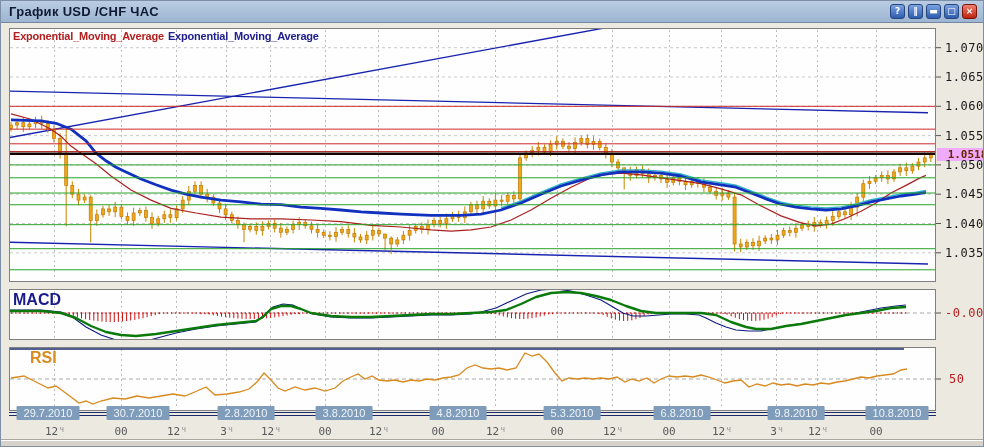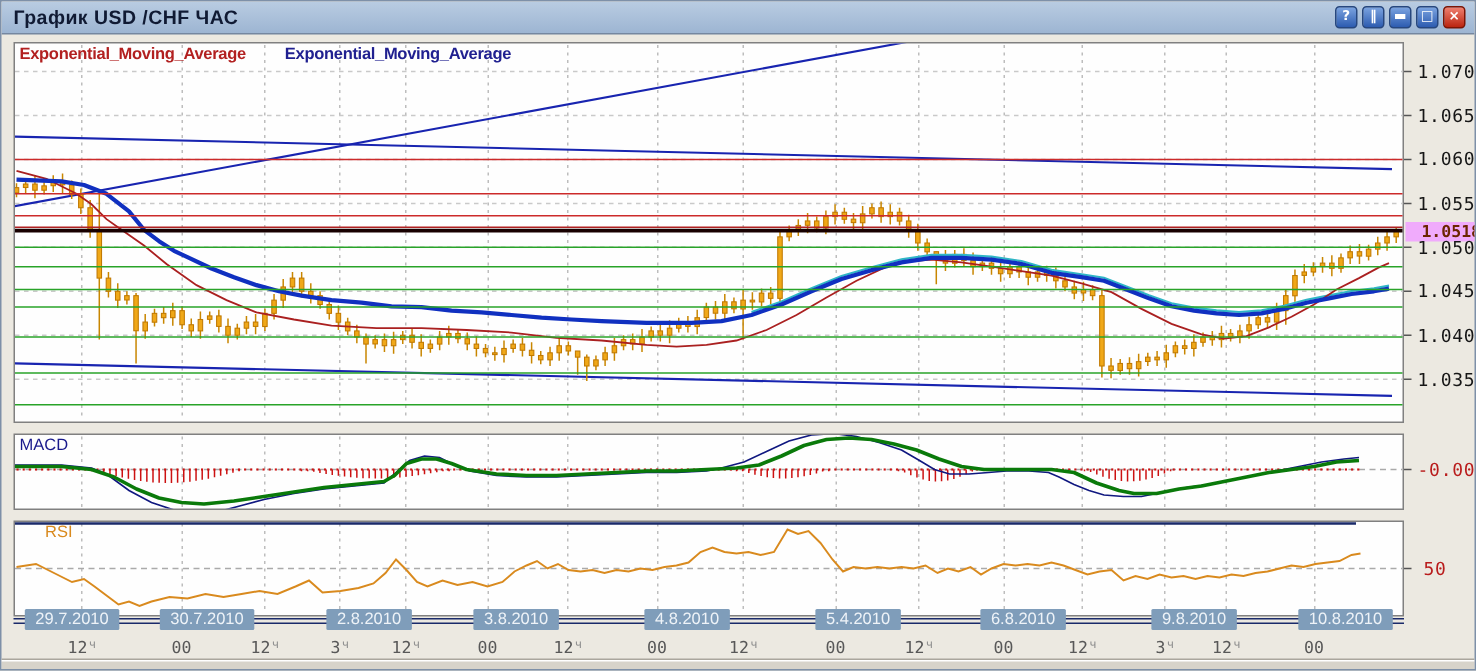--- a/index.html
+++ b/index.html
@@ -11,24 +11,24 @@
             display:flex;align-items:center;box-sizing:border-box;}
   #title-text{margin-left:8px;font-size:13px;font-weight:bold;color:#101a33;letter-spacing:.3px;}
   #win-buttons{position:absolute;right:6px;top:3px;display:flex;gap:3px;}
   .win-btn{width:15px;height:15px;border-radius:3px;border:1px solid #27477e;
            background:linear-gradient(#7ba3e0,#2d5cb0);color:#fff;font-size:9px;font-weight:bold;
            display:flex;align-items:center;justify-content:center;box-sizing:border-box;
            font-family:"DejaVu Sans",sans-serif;line-height:1;cursor:default;}
   .win-btn.close{background:linear-gradient(#ef8070,#bb2510);border-color:#7c1505;}
   #chart-svg{position:absolute;left:0;top:0;}
   .overlay{position:absolute;white-space:nowrap;}
-  #legend{left:12px;top:29px;display:flex;gap:26px;font-size:11px;font-weight:bold;letter-spacing:-0.2px;}
+  #legend{left:12px;top:29px;display:flex;gap:4px;font-size:11px;font-weight:bold;letter-spacing:-0.2px;}
   #legend .l-red{color:#b22020;}
   #legend .l-blue{color:#202090;}
-  .panel-label{font-size:11px;font-weight:normal;}
+  .panel-label{font-size:16px;font-weight:bold;}
   #macd-label{left:12px;top:290px;color:#1a1a8c;}
   #rsi-label{left:12px;top:348px;color:#d98a1e;padding-left:17px;}
   .price-tick-label{position:absolute;left:944px;font-size:12px;color:#161616;
         font-family:"DejaVu Sans Mono",monospace;letter-spacing:.5px;}
   #cur-price{left:936px;top:147px;width:61px;height:13px;background:#f0abfc;color:#6b2500;
         font-family:"DejaVu Sans Mono",monospace;font-size:11px;font-weight:bold;
         text-align:center;line-height:13px;}
   #macd-value{left:944px;top:305px;}
   #rsi-value{left:948px;top:371px;}
   .axis-value{font-size:12px;color:#b91c1c;font-family:"DejaVu Sans Mono",monospace;letter-spacing:.5px;}
@@ -666,21 +666,21 @@
       <span class="price-tick-label" style="top: 186.2px;">1.0450</span>
       <span class="price-tick-label" style="top: 215.5px;">1.0400</span>
       <span class="price-tick-label" style="top: 244.8px;">1.0350</span>
     </div>
   <div id="date-badges">
       <div class="date-badge" style="left: 47px;">29.7.2010</div>
       <div class="date-badge" style="left: 137px;">30.7.2010</div>
       <div class="date-badge" style="left: 245px;">2.8.2010</div>
       <div class="date-badge" style="left: 343px;">3.8.2010</div>
       <div class="date-badge" style="left: 457px;">4.8.2010</div>
-      <div class="date-badge" style="left: 571px;">5.4.2010</div>
+      <div class="date-badge" style="left: 571px;">5.3.2010</div>
       <div class="date-badge" style="left: 681px;">6.8.2010</div>
       <div class="date-badge" style="left: 795px;">9.8.2010</div>
       <div class="date-badge" style="left: 896px;">10.8.2010</div>
     </div>
   <div id="time-labels">
       <span class="time-label" style="left: 53px;">12<span class="suf">ч</span></span>
       <span class="time-label" style="left: 120px;">00</span>
       <span class="time-label" style="left: 175px;">12<span class="suf">ч</span></span>
       <span class="time-label" style="left: 225px;">3<span class="suf">ч</span></span>
       <span class="time-label" style="left: 269px;">12<span class="suf">ч</span></span>

